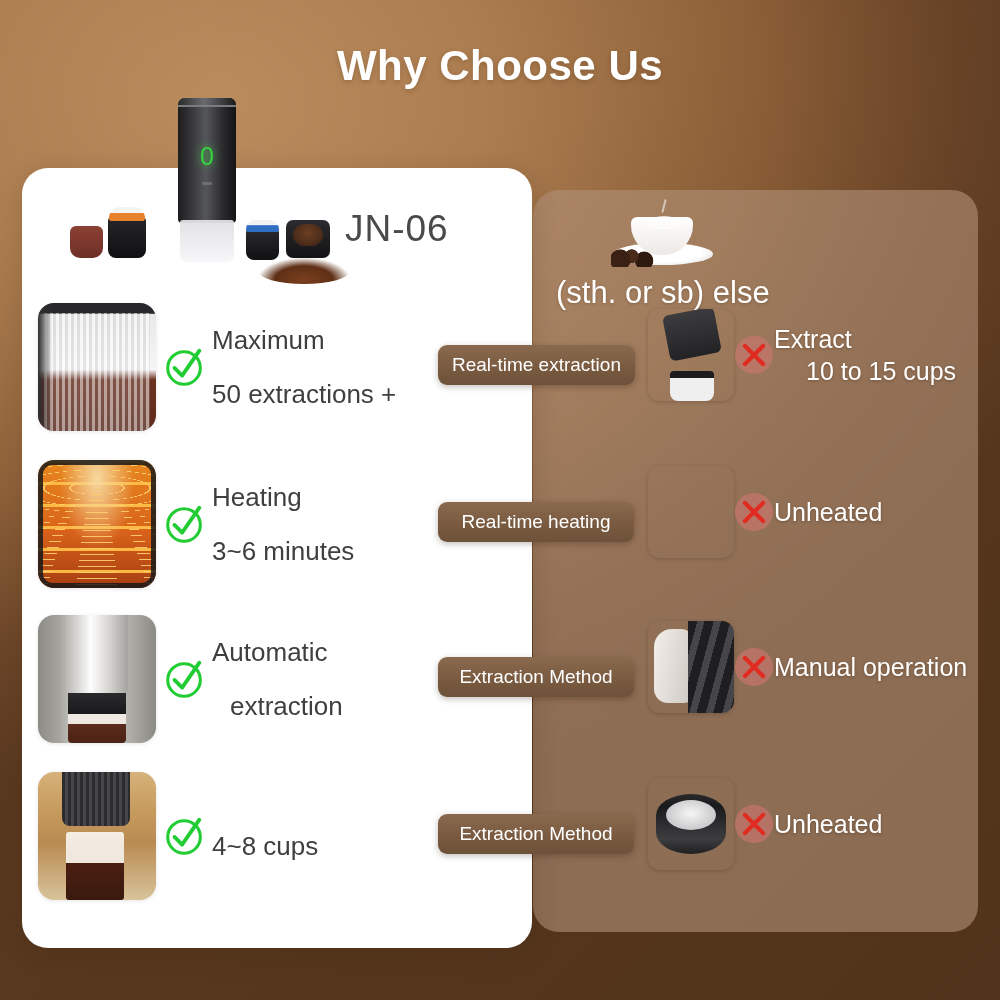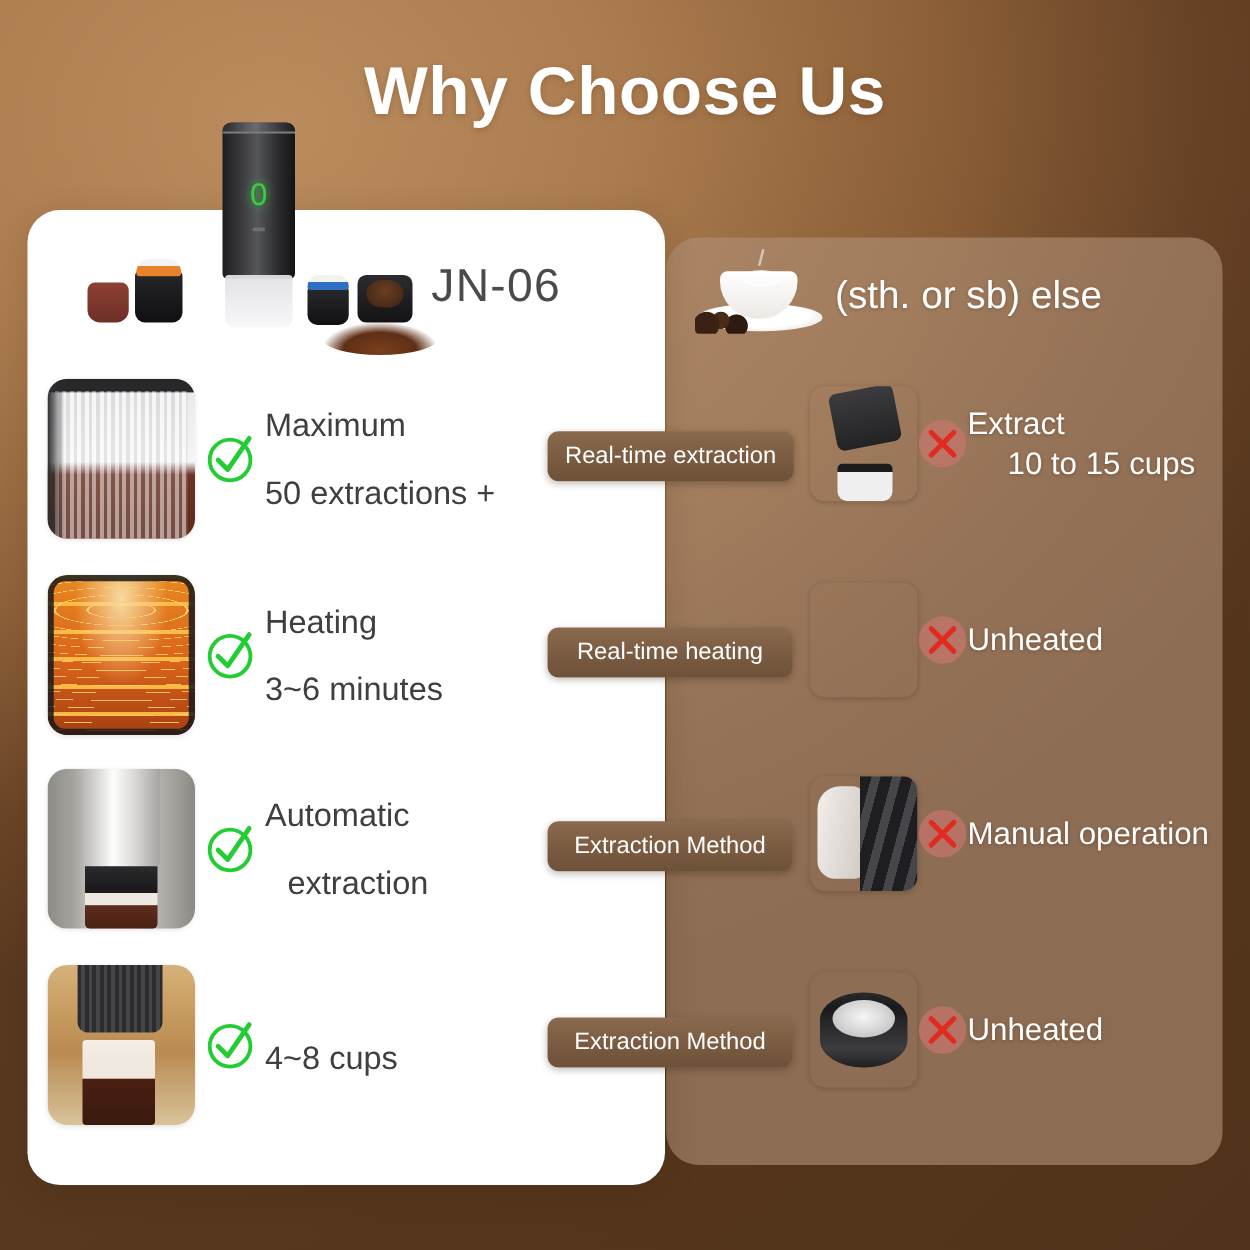--- a/index.html
+++ b/index.html
@@ -23,21 +23,21 @@
     background: linear-gradient(135deg, rgba(200,150,100,0.10) 0%, rgba(0,0,0,0.0) 35%, rgba(60,35,15,0.30) 100%);
     pointer-events:none;
   }
 
   
   .title {
     position: absolute;
     top: 42px; left: 0; width: 100%;
     text-align: center;
     color: #ffffff;
-    font-size: 54px;
+    font-size: 42px;
     font-weight: 700;
     letter-spacing: 0.5px;
     z-index: 8;
     text-shadow: 0 2px 5px rgba(70,40,15,0.25);
   }
 
   
   .panel-left {
     position: absolute;
     left: 22px; top: 168px;
@@ -122,20 +122,21 @@
     font-weight: 400;
     letter-spacing: 1px;
     z-index: 6;
   }
 
   .rival-head {
     position: absolute;
     left: 556px; top: 205px;
     display: flex; align-items: center; gap: 8px;
     z-index: 6;
+    flex-direction: column;
   }
   .latte { position: relative; width: 104px; height: 62px; }
   .latte .saucer {
     position:absolute; left:2px; bottom:2px; width:100px; height:22px;
     background: radial-gradient(ellipse at 50% 40%, #ffffff 55%, #d9d4cf 100%);
     border-radius: 50%;
   }
   .latte .cup {
     position:absolute; left:20px; bottom:12px; width:62px; height:38px;
     background: linear-gradient(180deg,#ffffff,#ece8e4);

